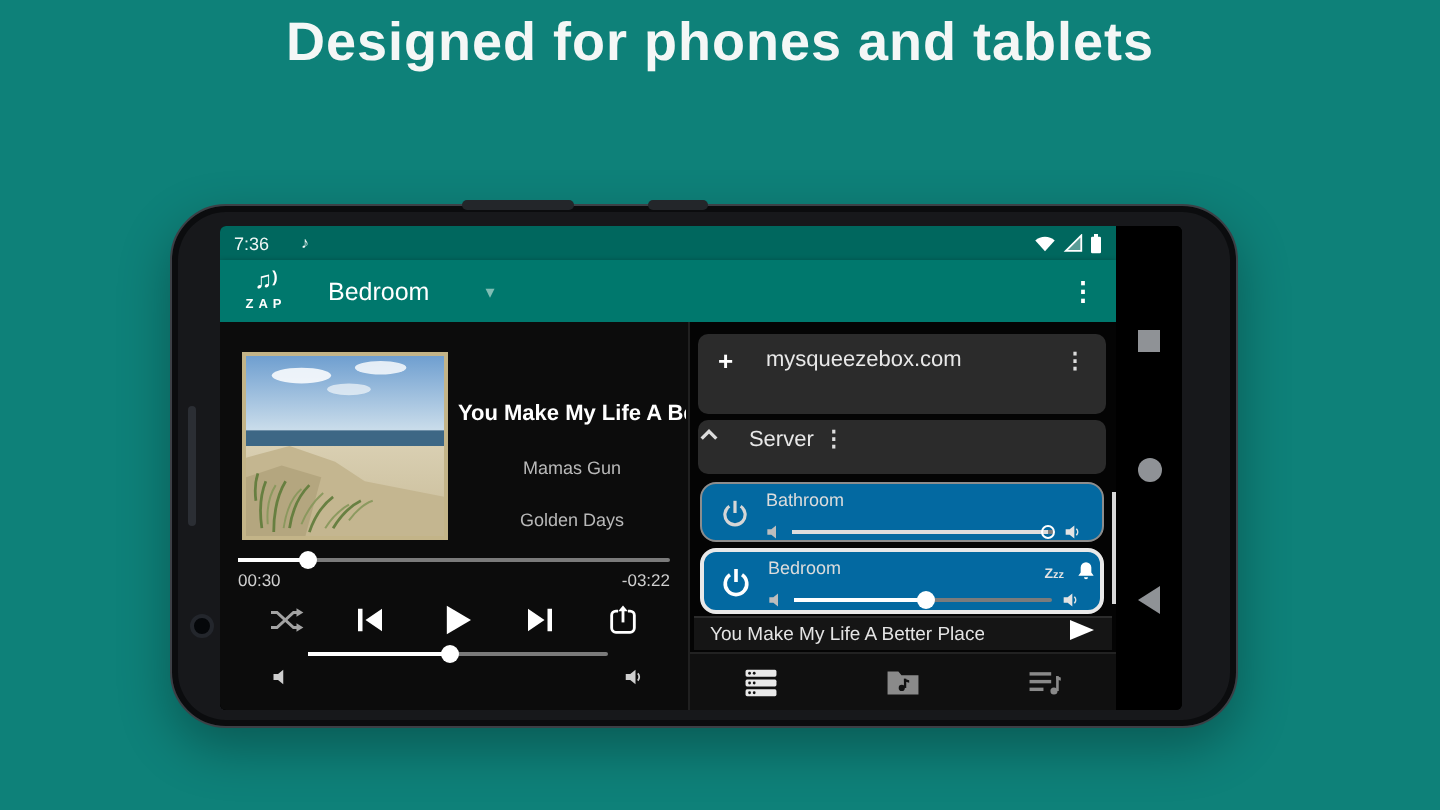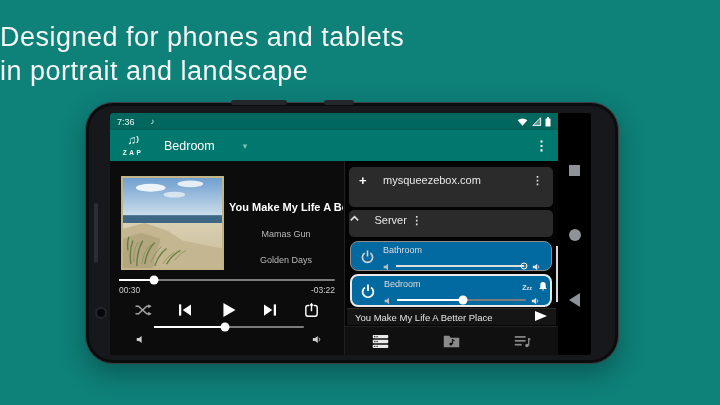--- a/index.html
+++ b/index.html
@@ -1,20 +1,20 @@
 <!DOCTYPE html>
 <html><head>
 <meta charset="utf-8">
 <style>
   * { margin:0; padding:0; box-sizing:border-box; }
   html,body { width:720px; height:405px; overflow:hidden; }
   body { background:#0e8179; font-family:"Liberation Sans", sans-serif; position:relative; }
 
   
-  .banner { padding-top:20px; color:#f4f7f6; font-weight:normal;
+  .banner { padding-top:4px; text-align:center; color:#f4f7f6; font-weight:bold;
             font-size:27px; line-height:34px; letter-spacing:.5px; }
 
   
   .phone { position:absolute; left:85px; top:102px; width:534px; height:262px;
            background:#17181b; border:1px solid #3c4046; border-radius:28px;
            box-shadow:inset 0 0 0 3px #0b0c0e, 0 10px 26px rgba(0,0,0,.30); }
   .btn-bump { position:absolute; top:-3px; height:5px; background:#23262a; border-radius:3px; }
   .bump1 { left:145px; width:56px; }
   .bump2 { left:238px; width:30px; }
   .earpiece { position:absolute; left:8px; top:100px; width:4px; height:60px;
@@ -114,21 +114,20 @@
   .nav-sq { width:11px; height:11px; background:#8f9296; }
   .nav-ci { width:12px; height:12px; border-radius:50%; background:#8f9296; }
   .nav-tr { width:0; height:0; border-top:7px solid transparent; border-bottom:7px solid transparent;
             border-right:11px solid #8f9296; }
 </style>
 </head>
 <body>
 
 <div class="banner">
   <div>Designed for phones and tablets</div>
-  <div>in portrait and landscape</div>
 </div>
 
 <div class="phone">
   <div class="btn-bump bump1"></div>
   <div class="btn-bump bump2"></div>
   <div class="earpiece"></div>
   <div class="camera"></div>
 
   <div class="screen">
     <div class="app-col">

